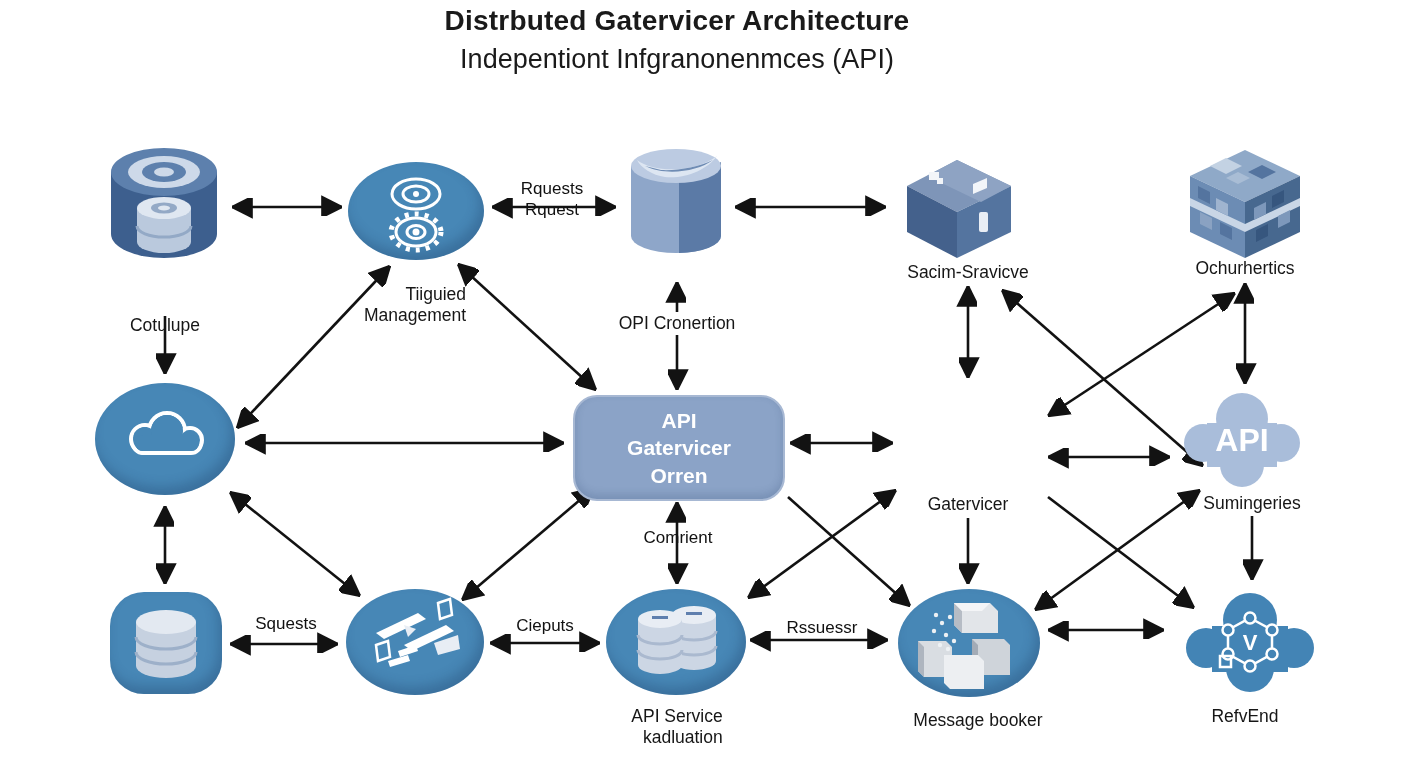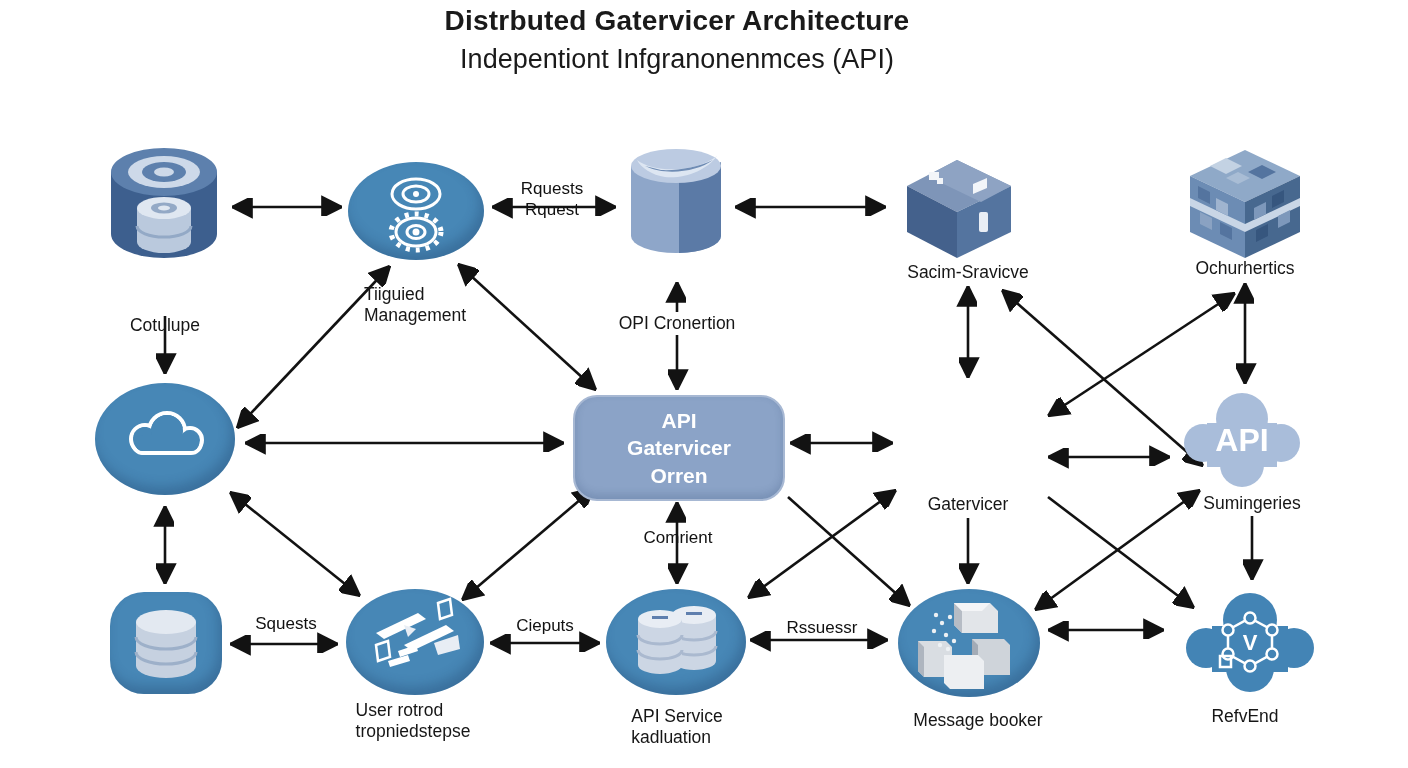--- a/index.html
+++ b/index.html
@@ -6,21 +6,21 @@
   body{font-family:"Liberation Sans","DejaVu Sans",sans-serif;color:#1a1a1a;}
   #canvas{position:relative;width:1408px;height:768px;background:#ffffff;overflow:hidden;}
   #edges{position:absolute;left:0;top:0;z-index:1;}
   .node{position:absolute;z-index:2;}
   .ellipse{background:#4787b6;border-radius:50%;box-shadow:inset -4px -8px 12px rgba(25,55,95,.28);}
   .squircle{background:#4787b6;border-radius:34px;box-shadow:inset -4px -8px 12px rgba(25,55,95,.28);}
   .bigbox{background:#8ba3c7;border:2px solid #a7b8d3;border-radius:24px;color:#fff;
           display:flex;align-items:center;justify-content:center;text-align:center;
           white-space:pre-line;font-weight:700;z-index:2;position:absolute;
           box-shadow:inset 0 -4px 8px rgba(30,55,95,.18);}
-  .nlabel{position:absolute;z-index:3;transform:translate(-50%,0);text-align:left;
+  .nlabel{position:absolute;z-index:3;transform:translate(-50%,0);text-align:right;
           font-size:17.5px;line-height:1.22;color:#161616;white-space:pre-line;}
   .nlabel.bg{background:#fff;padding:1px 5px;}
   .edge-label{position:absolute;z-index:3;transform:translate(-50%,-50%);text-align:center;
           font-size:17px;line-height:1.25;color:#111;white-space:pre-line;}
   #labels{position:absolute;left:0;top:0;width:100%;height:100%;z-index:3;pointer-events:none;}
   .hdr{position:absolute;left:0;width:1354px;text-align:center;z-index:3;}
   .title{top:5px;font-size:28px;font-weight:700;letter-spacing:.2px;}
   .subtitle{top:44px;font-size:27px;font-weight:400;}
   .section{top:102px;font-size:25px;font-weight:700;}
   .icon{display:block;}
@@ -190,22 +190,20 @@
       <polygon points="30,44 72,24 80,30 38,50" fill="#fff"></polygon>
       <polygon points="58,56 100,36 108,42 66,62" fill="#fff"></polygon>
       <polygon points="88,54 112,46 114,60 92,66" fill="#e8edf4"></polygon>
       <polygon points="92,14 104,10 106,26 94,30" stroke="#fff" stroke-width="2.5" fill="none"></polygon>
       <polygon points="30,56 42,52 44,68 32,72" stroke="#fff" stroke-width="2.5" fill="none"></polygon>
       <polygon points="52,62 70,56 72,62 54,68" fill="#fff"></polygon>
       <polygon points="42,72 62,66 64,72 44,78" fill="#fff"></polygon>
       <polygon points="58,36 70,40 62,48" fill="#e8edf4"></polygon>
     </svg>
   </div>
-  <div class="nlabel" style="left:413px;top:700px;">User rotrod
-tropniedstepse</div>
 
   <div class="node ellipse" style="left:606px;top:589px;width:140px;height:106px;">
     <svg class="icon" width="140" height="106" viewBox="0 0 140 106">
       <path d="M66,26 V72 a22,9 0 0 0 44,0 V26 Z" fill="#ccd6e4"></path>
       <path d="M66,42 a22,9 0 0 0 44,0" stroke="#aab9cf" stroke-width="3" fill="none"></path>
       <path d="M66,57 a22,9 0 0 0 44,0" stroke="#aab9cf" stroke-width="3" fill="none"></path>
       <ellipse cx="88" cy="26" rx="22" ry="9" fill="#e8edf4"></ellipse>
       <rect x="80" y="23" width="16" height="3" fill="#5f7fae"></rect>
       <path d="M32,30 V76 a22,9 0 0 0 44,0 V30 Z" fill="#ccd6e4"></path>
       <path d="M32,46 a22,9 0 0 0 44,0" stroke="#aab9cf" stroke-width="3" fill="none"></path>

